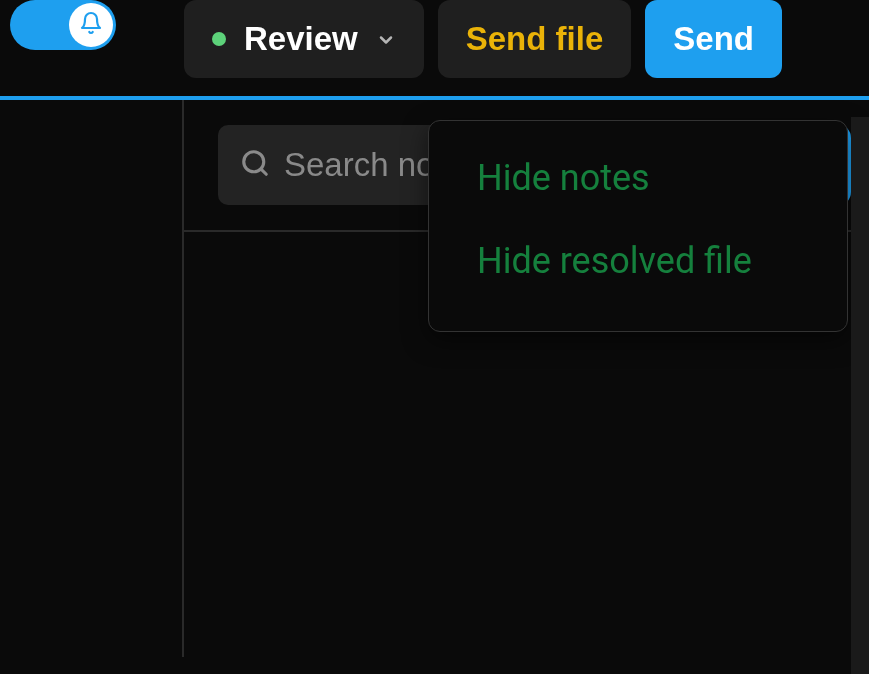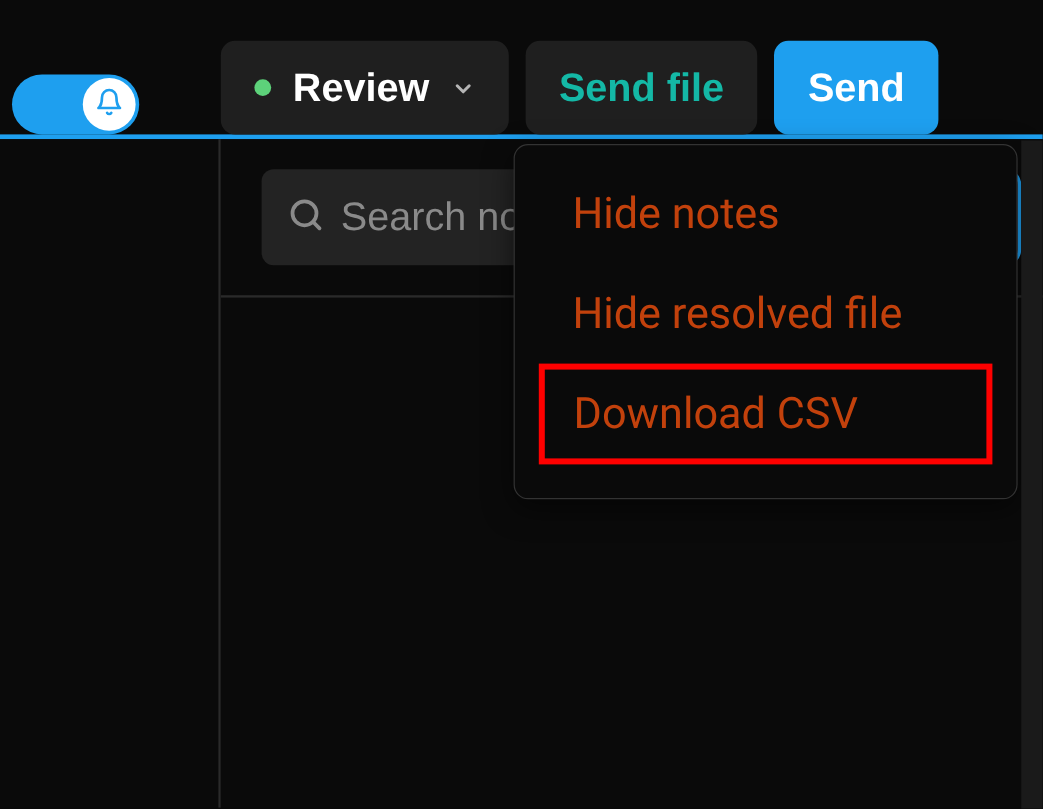--- a/index.html
+++ b/index.html
@@ -11,23 +11,23 @@
       width: 869px;
       height: 674px;
       background: #0a0a0a;
       font-family: -apple-system, BlinkMacSystemFont, "Segoe UI", Roboto, sans-serif;
       overflow: hidden;
       position: relative;
     }
     
     
     .toolbar {
-      height: 116px;
-      display: flex;
-      align-items: flex-end;
+      height: 100px;
+      display: flex;
+      align-items: flex-start;
       padding: 0 10px;
       gap: 14px;
       background: #0a0a0a;
       border-bottom: 4px solid #1e9fef;
     }
     
     .notification-toggle {
       width: 106px;
       height: 50px;
       background: #1e9fef;
@@ -72,21 +72,21 @@
       background: #5dd27a;
       border-radius: 50%;
     }
     
     .sendfile-btn {
       height: 78px;
       background: #1f1f1f;
       border: none;
       border-radius: 12px;
       padding: 0 28px;
-      color: #14b8a6;
+      color: #eab308;
       font-size: 33px;
       font-weight: 700;
       cursor: pointer;
     }
     
     .share-btn {
       height: 78px;
       background: #1e9fef;
       border: none;
       border-radius: 12px;
@@ -170,21 +170,21 @@
       top: 120px;
       left: 428px;
       width: 420px;
       background: #0a0a0a;
       border: 1px solid #333;
       border-radius: 12px;
       padding: 16px 20px 28px 20px;
       box-shadow: 0 8px 24px rgba(0,0,0,0.5);
     }
     .menu-item {
-      color: #c2410c;
+      color: #15803d;
       font-size: 36px;
       font-weight: 400;
       padding: 18px 28px;
       cursor: pointer;
       line-height: 1.3;
     }
     .menu-item.highlighted {
       border: 5px solid #ff0000;
       padding: 14px 24px;
     }
@@ -261,16 +261,15 @@
       </button>
     </div>
 
   </div>
 
 </div>
 
 <div class="dropdown-menu">
   <div class="menu-item">Hide notes</div>
   <div class="menu-item">Hide resolved file</div>
-  <div class="menu-item highlighted">Download CSV</div>
 </div>
 
 <div class="scroll-track"></div>
 
 </body></html>

